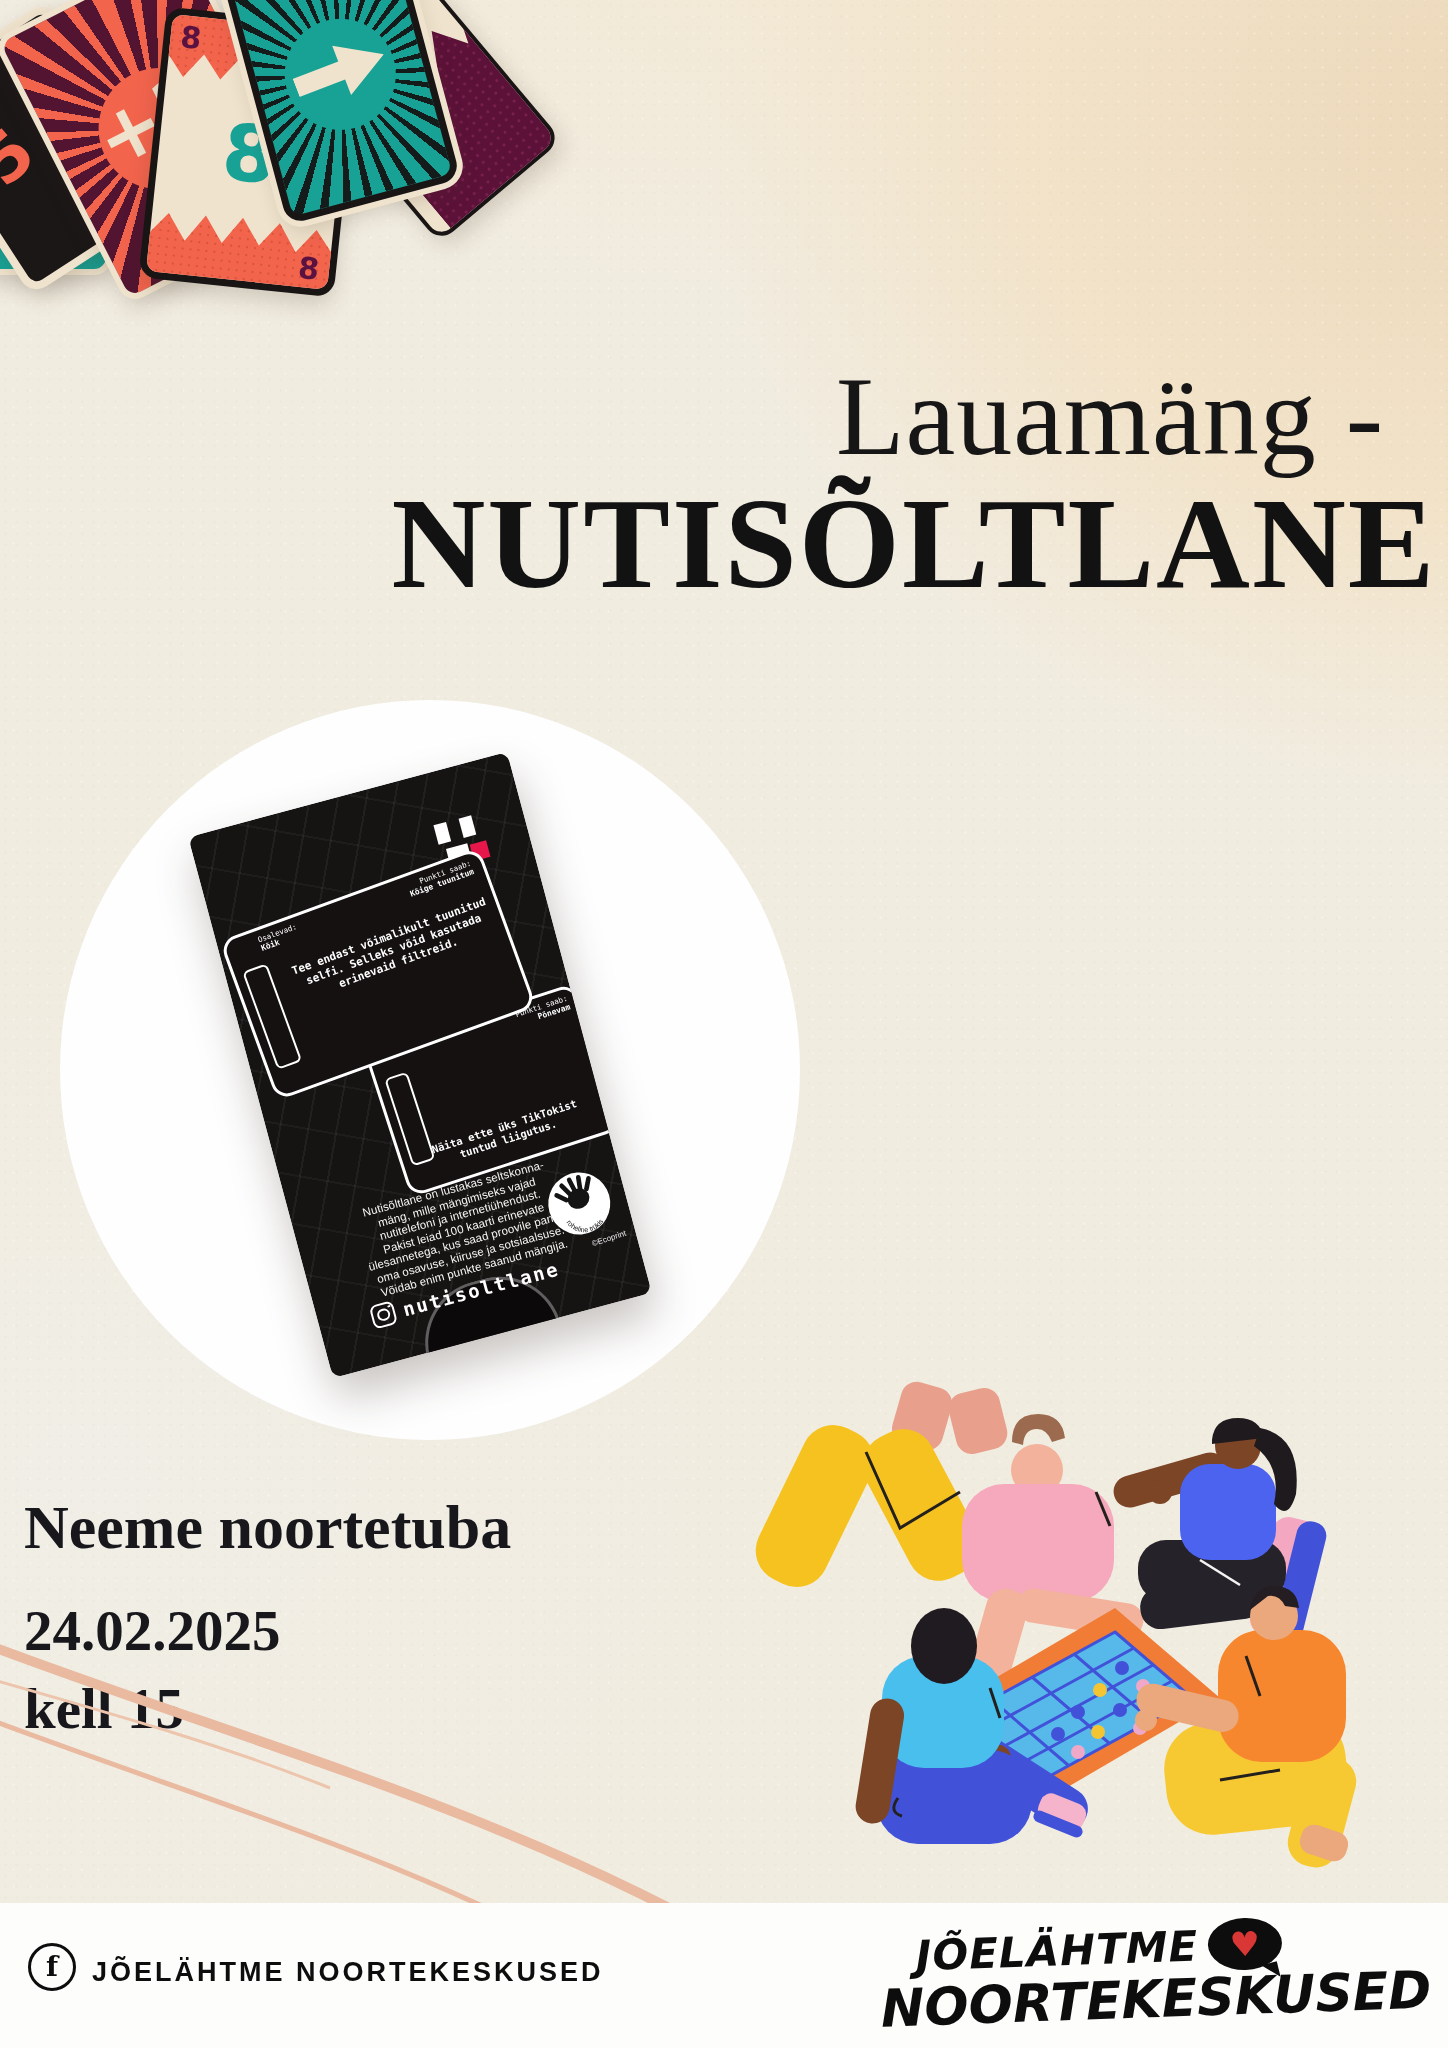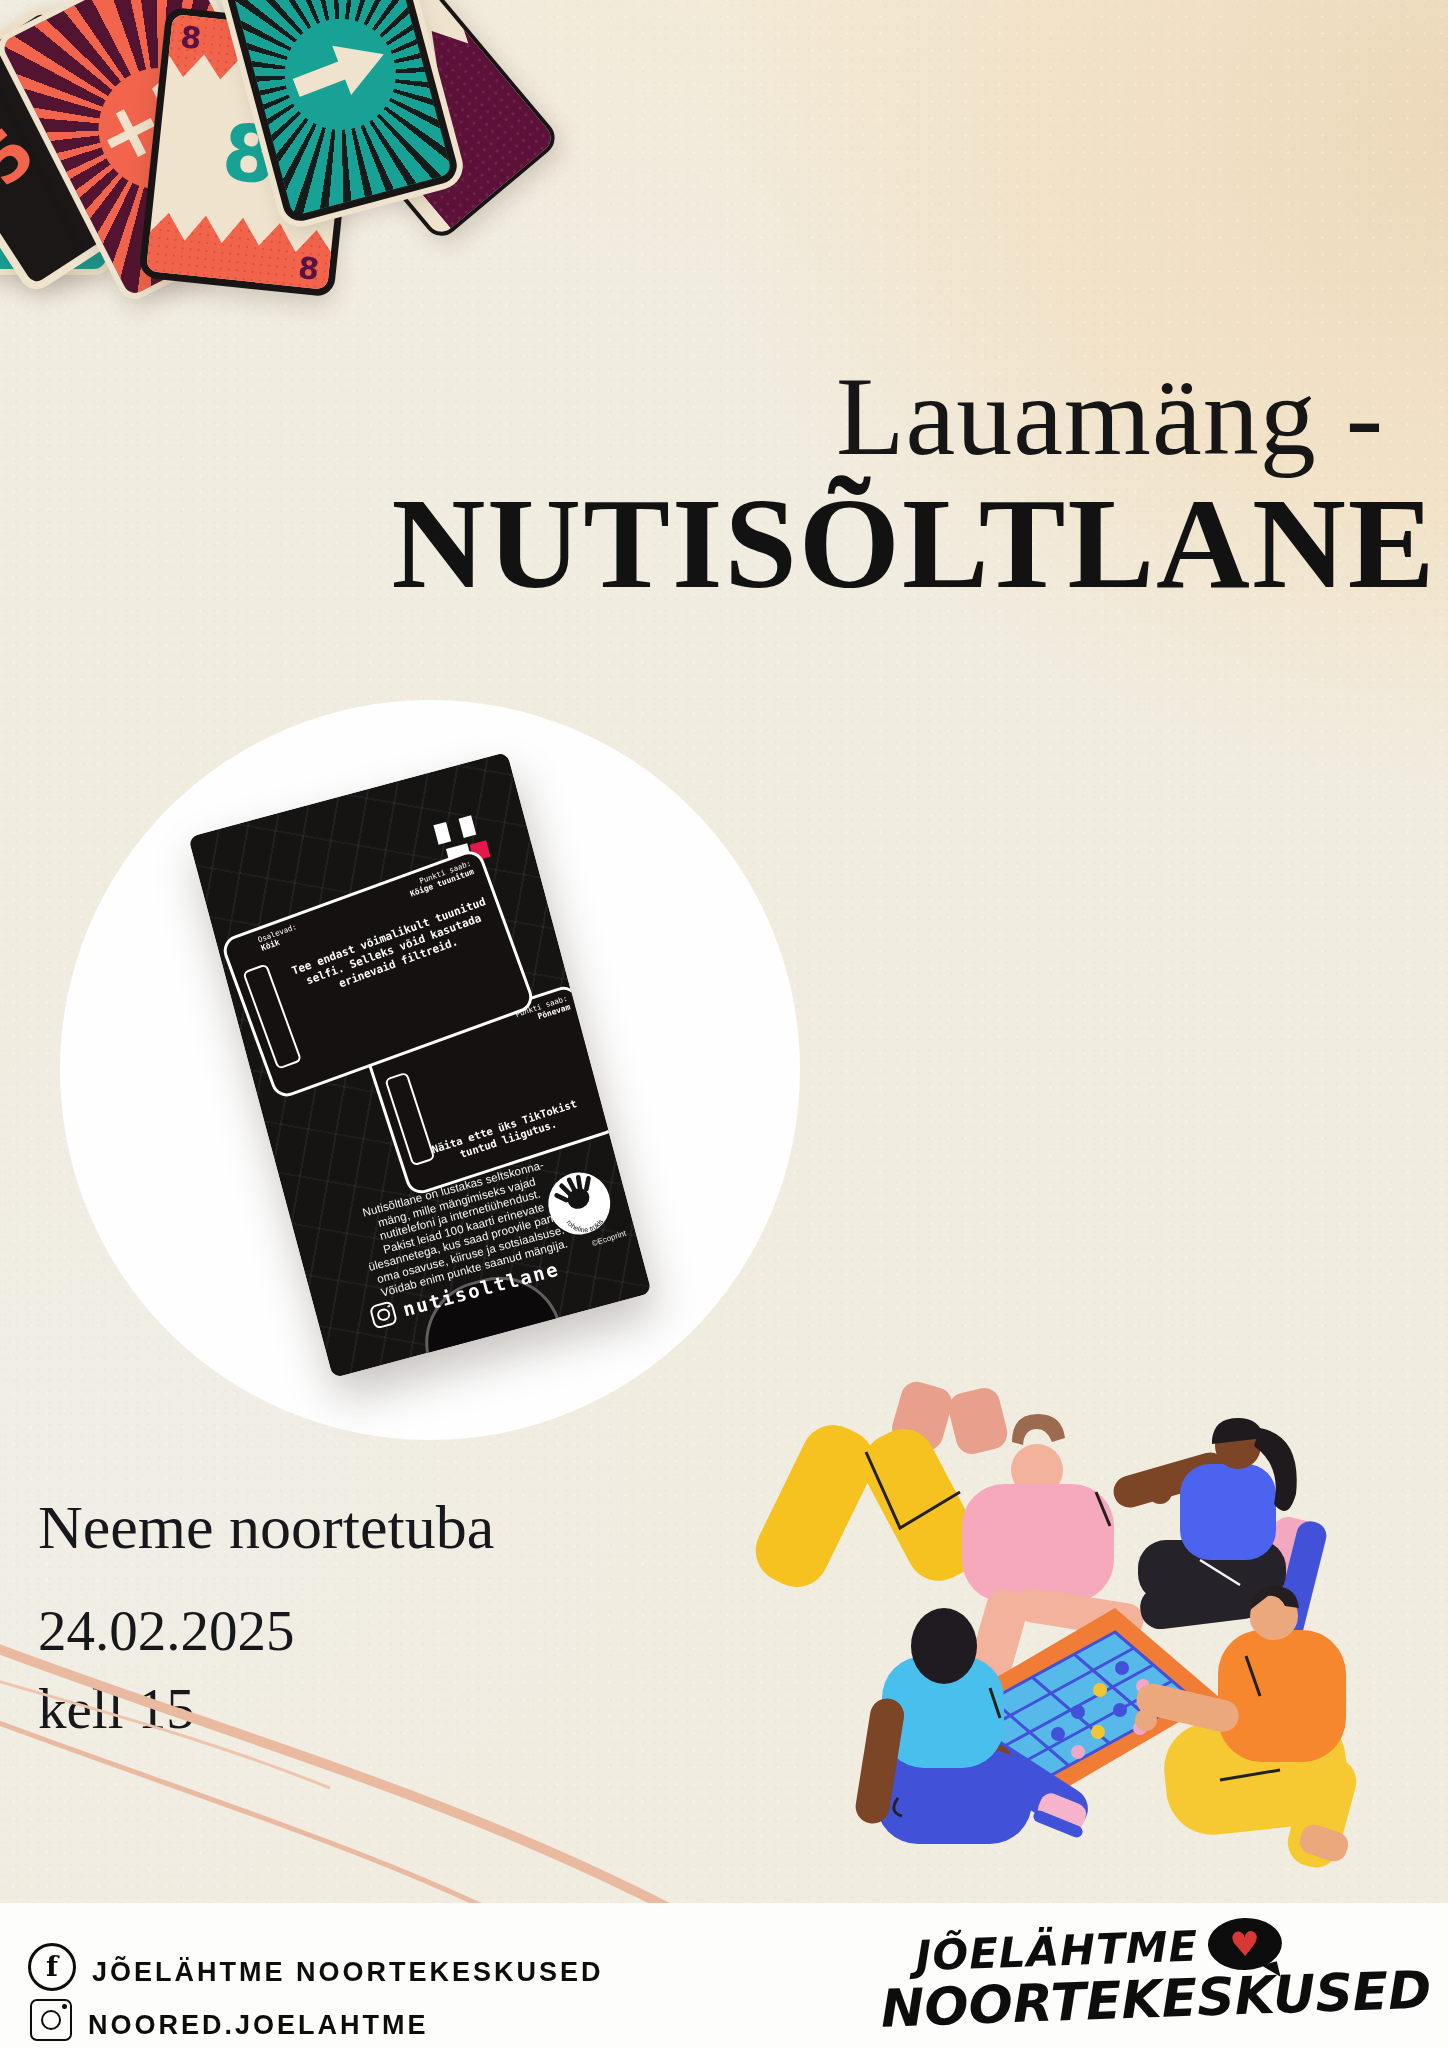--- a/index.html
+++ b/index.html
@@ -83,21 +83,21 @@
   .box-handle .name{font:bold 19px "DejaVu Sans Mono",monospace;letter-spacing:2px;}
   .ig{display:inline-block;border:2.5px solid currentColor;border-radius:7px;position:relative;}
   .ig::before{content:"";position:absolute;left:50%;top:50%;transform:translate(-50%,-50%);
     width:42%;height:42%;border:2.5px solid currentColor;border-radius:50%;}
   .ig::after{content:"";position:absolute;top:9%;right:9%;width:12%;height:12%;background:currentColor;border-radius:50%;}
   .eco-badge{position:absolute;right:16px;top:424px;width:62px;height:62px;border-radius:50%;background:#fff;z-index:5;transform:rotate(-12deg);}
   .print-credit{position:absolute;right:10px;top:492px;color:#e9e9e9;font-size:8px;z-index:5;transform:rotate(-3deg);}
   .box-notch{position:absolute;left:50%;bottom:-6px;transform:translateX(-50%);width:132px;height:60px;
     background:#0b0909;border:3px solid rgba(255,255,255,.35);border-bottom:none;border-radius:66px 66px 0 0;z-index:1;}
   
-  .ev{position:absolute;left:38px;font-family:"Liberation Serif",serif;color:#17171c;}
+  .ev{position:absolute;left:24px;font-family:"Liberation Serif",serif;color:#17171c;font-weight:bold;}
   .ev.loc{top:1492px;font-size:62px;}
   .ev.date{top:1598px;font-size:57px;}
   .ev.time{top:1676px;font-size:57px;}
   
   .footer-band{position:absolute;left:0;right:0;top:1903px;bottom:0;background:#fdfdfc;z-index:4;}
   .soc-row{position:absolute;display:flex;align-items:center;gap:16px;color:#0d0d0d;}
   .soc-row .label{font:bold 27px "Liberation Sans",sans-serif;letter-spacing:3px;margin-top:10px;}
   .row-fb{left:28px;top:40px;}
   .row-ig{left:30px;top:96px;}
   .fb-ic{width:42px;height:42px;border:3px solid #0d0d0d;border-radius:50%;display:flex;align-items:center;justify-content:center;
@@ -298,24 +298,20 @@
     </g>
   </svg>
 
   <div class="footer-band">
     <div class="soc-row row-fb">
       <span class="fb-ic">
         <span>f</span>
       </span>
       <span class="label">JÕELÄHTME NOORTEKESKUSED</span>
     </div>
-    <div class="soc-row row-ig">
-      <span class="ig ig-ic" style="color:#0d0d0d;"></span>
-      <span class="label">NOORED.JOELAHTME</span>
-    </div>
     <div class="brand">
       <div class="l1">
         <span>JÕELÄHTME</span>
         <span class="bubble">
           <span class="heart">♥</span>
         </span>
       </div>
       <div class="l2">NOORTEKESKUSED</div>
     </div>
   </div>

